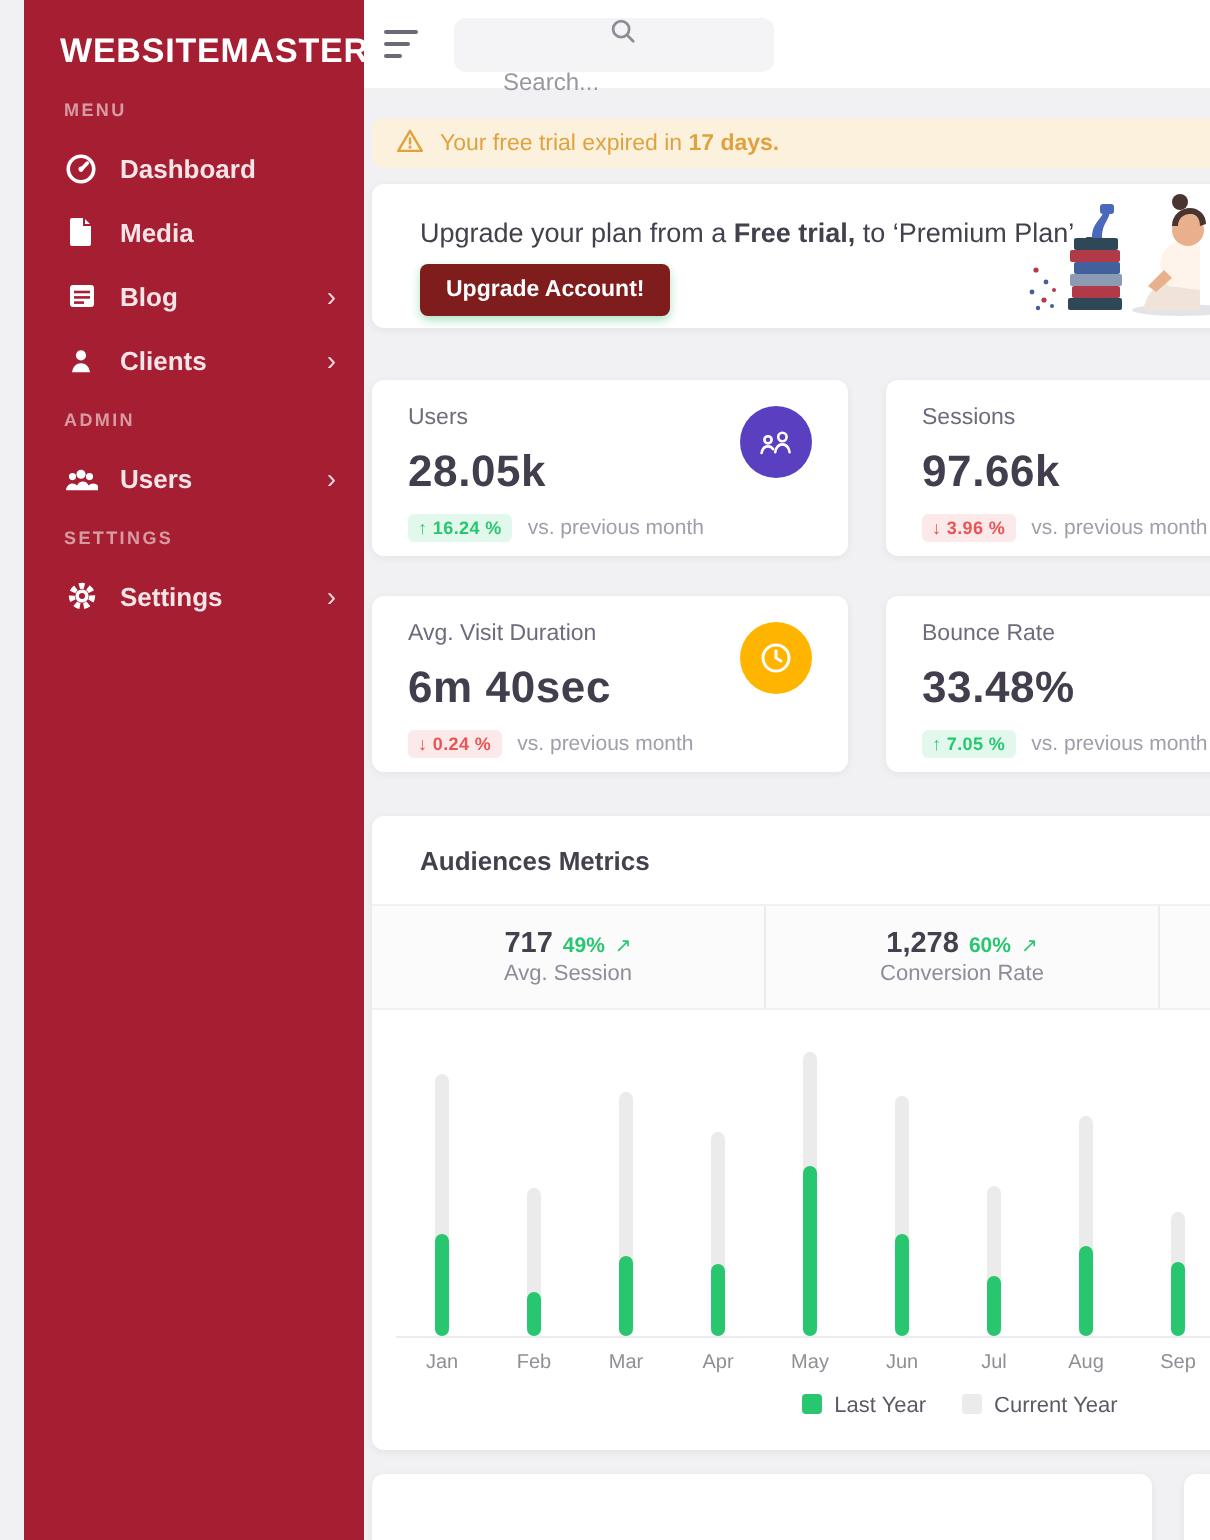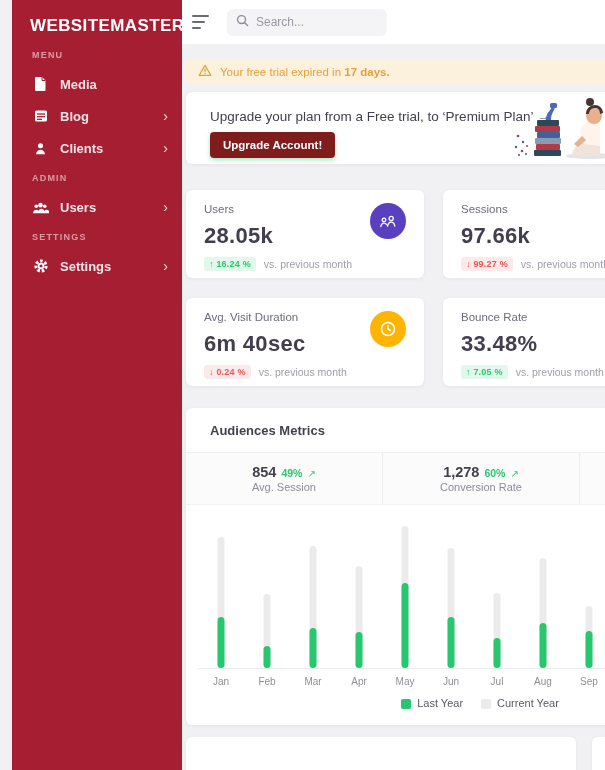--- a/index.html
+++ b/index.html
@@ -14,36 +14,36 @@
   .nav-item { height:32px; display:flex; align-items:center; padding:0 14px 0 20px; gap:11px; color:#f3e4e7; font-size:13px; font-weight:600; cursor:pointer; }
   .nav-item .nav-icon { width:17px; height:17px; flex:0 0 17px; display:flex; align-items:center; justify-content:center; }
   .nav-item .chev { margin-left:auto; font-size:14px; line-height:1; color:rgba(255,255,255,.85); font-weight:400; }
 
   
   .main { margin-left:170px; width:435px; }
   .topbar { height:44px; background:#fff; display:flex; align-items:center; padding-left:22px; gap:17px; }
   .hamburger { width:18px; display:flex; flex-direction:column; gap:4px; cursor:pointer; }
   .hamburger span { height:2px; background:#6d6a75; border-radius:1px; display:block; }
   .hamburger span:nth-child(1){ width:17px; } .hamburger span:nth-child(2){ width:13px; } .hamburger span:nth-child(3){ width:9px; }
-  .searchbox { width:160px; height:27px; background:#f4f4f6; border-radius:6px; display:flex; align-items:center; padding-left:9px; gap:7px; }
+  .searchbox { width:160px; height:27px; background:#f4f4f6; border-radius:6px; display:flex; align-items:center; padding-left:9px; gap:7px;flex-direction:column; }
   .searchbox input { border:none; outline:none; background:transparent; font-size:12px; color:#55505e; width:120px; font-family:"Liberation Sans", sans-serif; }
   .searchbox input::placeholder { color:#9a97a2; }
   .page-title-bar { height:28px; background:#fff; border-top:1px solid #ededf0; border-bottom:1px solid #ededf0; display:flex; align-items:center; padding-left:24px; font-size:11px; font-weight:700; color:#4b4553; letter-spacing:.4px; }
 
   .content { padding:15px 0 0 16px; width:460px; }
 
   
   .alert { height:25px; background:#fcf1dc; border-radius:5px; display:flex; align-items:center; padding-left:12px; gap:8px; color:#e0a23e; font-size:11.5px; font-weight:500; }
   .alert b { font-weight:700; }
 
   
   .card { background:#fff; border-radius:6px; box-shadow:0 1px 4px rgba(20,20,40,.06); }
   .upgrade-card { margin-top:8px; height:72px; padding:17px 0 0 24px; position:relative; overflow:hidden; }
   .upgrade-msg { font-size:13.5px; color:#45404d; }
-  .upgrade-msg b { font-weight:400; }
+  .upgrade-msg b { font-weight:700; }
   .upgrade-btn { margin-top:8px; display:inline-block; background:#7f1d1d; color:#fff; border:none; border-radius:4px; padding:7px 13px; font-size:11.5px; font-weight:700; cursor:pointer; box-shadow:0 2px 5px rgba(69,192,120,.45); font-family:"Liberation Sans", sans-serif; }
   .illustration { position:absolute; right:16px; bottom:0; }
 
   
   .cards-row { display:grid; grid-template-columns:238px 1fr; gap:19px; margin-top:26px; }
   .cards-row.second { margin-top:20px; }
   .stat-card { height:88px; padding:13px 18px; position:relative; }
   .stat-label { font-size:11.5px; color:#6f6b7d; }
   .stat-value { font-size:22px; font-weight:700; color:#433e4d; margin-top:8px; letter-spacing:.3px; }
   .stat-foot { margin-top:8px; display:flex; align-items:center; gap:8px; }
@@ -68,36 +68,46 @@
   
   .chart-wrap { padding:12px 0 0 12px; }
   .chart-plot { display:flex; height:152px; align-items:flex-end; border-bottom:1px solid #ececf0; }
   .chart-col { width:46px; height:100%; position:relative; }
   .bar { position:absolute; bottom:0; left:50%; transform:translateX(-50%); width:7px; border-radius:4px; }
   .bar-bg { z-index:1; }
   .bar-fg { z-index:2; }
   .chart-labels { display:flex; margin-top:7px; }
   .chart-label { width:46px; text-align:center; font-size:10px; color:#8f8f96; }
   .chart-legend { margin-top:10px; display:flex; justify-content:center; gap:18px; align-items:center; transform:translateX(66px); }
-  .legend-item { display:flex; align-items:flex-end; gap:6px; font-size:11px; color:#5d5968; cursor:pointer; }
+  .legend-item { display:flex; align-items:flex-start; gap:6px; font-size:11px; color:#5d5968; cursor:pointer; }
   .legend-swatch { width:10px; height:10px; border-radius:2px; display:inline-block; }
 
   
   .bottom-row { margin-top:12px; display:flex; gap:16px; }
   .device-card { width:390px; height:80px; padding:14px 16px 0 24px; display:flex; justify-content:space-between; align-items:flex-start; }
   .stub-card { flex:1; height:80px; }
 </style>
 </head>
 <body>
 
 <aside class="sidebar">
   <div class="brand">WEBSITEMASTER</div>
 
   <div class="section-label">MENU</div>
 
+  <div class="nav-item">
+    <span class="nav-icon">
+      <svg width="17" height="17" viewBox="0 0 16 16">
+          <circle cx="8" cy="8" r="6" fill="none" stroke="#fff" stroke-width="1.7"></circle>
+          <path d="M8 8.4 L11 5.2" stroke="#fff" stroke-width="1.7" stroke-linecap="round"></path>
+          <circle cx="8" cy="8" r="1.2" fill="#fff"></circle>
+        </svg>
+    </span>
+    <span>Dashboard</span>
+  </div>
 
   <div class="nav-item">
     <span class="nav-icon">
       <svg width="15" height="16" viewBox="0 0 14 16">
           <path d="M2.5 1h6l3.5 3.5V14a1 1 0 0 1-1 1h-8.5a1 1 0 0 1-1-1V2a1 1 0 0 1 1-1z" fill="#fff"></path>
           <path d="M8.5 1v3.5H12" fill="none" stroke="#a61e32" stroke-width="1"></path>
         </svg>
     </span>
     <span>Media</span>
   </div>
@@ -234,21 +244,21 @@
               <circle cx="12.2" cy="5" r="2.1" fill="none" stroke="#fff" stroke-width="1.3"></circle>
               <path d="M1.8 13c.4-2.2 1.6-3.3 3.2-3.3 1.1 0 2 .5 2.6 1.4" fill="none" stroke="#fff" stroke-width="1.3" stroke-linecap="round"></path>
               <path d="M8.6 12.6c.5-2.6 1.9-3.9 3.6-3.9 1.7 0 3.1 1.3 3.6 3.9" fill="none" stroke="#fff" stroke-width="1.3" stroke-linecap="round"></path>
             </svg>
         </span>
       </div>
       <div class="card stat-card">
         <div class="stat-label">Sessions</div>
         <div class="stat-value">97.66k</div>
         <div class="stat-foot">
-          <span class="badge badge-down"><span>↓</span> <span>99.27 %</span></span>
+          <span class="badge badge-down"><span>↓</span> <span>3.96 %</span></span>
           <span class="stat-note">vs. previous month</span>
         </div>
       </div>
     </div>
 
     <div class="cards-row second">
       <div class="card stat-card">
         <div class="stat-label">Avg. Visit Duration</div>
         <div class="stat-value">6m 40sec</div>
         <div class="stat-foot">
@@ -270,21 +280,21 @@
           <span class="stat-note">vs. previous month</span>
         </div>
       </div>
     </div>
 
     <div class="card audiences-card">
       <div class="aud-title">Audiences Metrics</div>
       <div class="aud-stats">
         <div class="aud-cell">
           <div class="aud-val-row">
-            <span class="aud-value">854</span>
+            <span class="aud-value">717</span>
             <span class="aud-delta">49%</span>
             <span class="aud-trend">↗</span>
           </div>
           <div class="aud-label">Avg. Session</div>
         </div>
         <div class="aud-cell">
           <div class="aud-val-row">
             <span class="aud-value">1,278</span>
             <span class="aud-delta">60%</span>
             <span class="aud-trend">↗</span>

